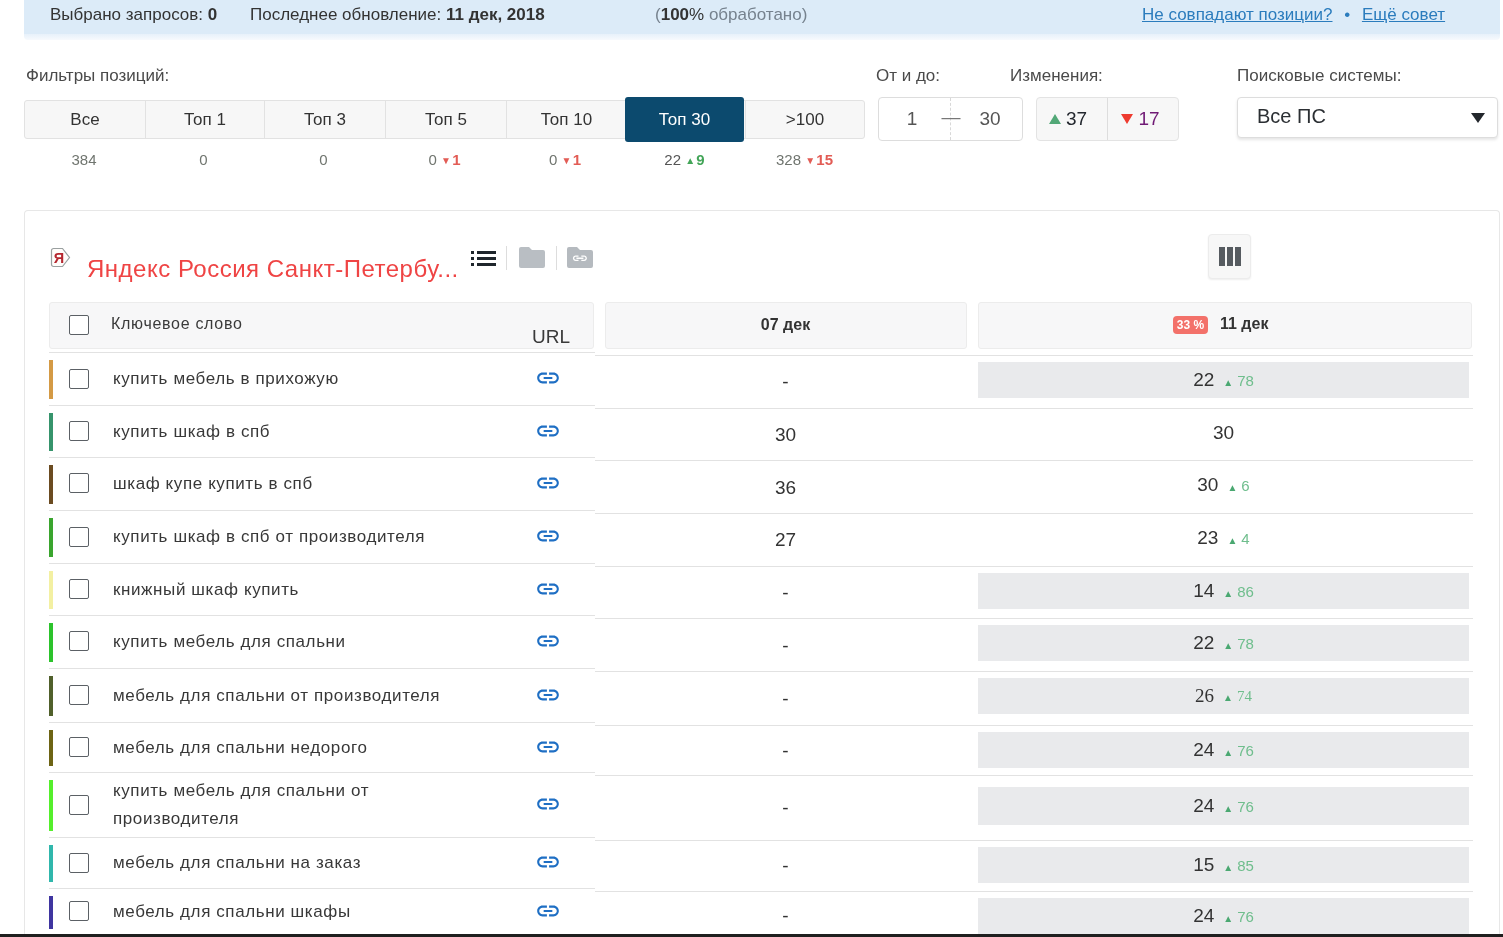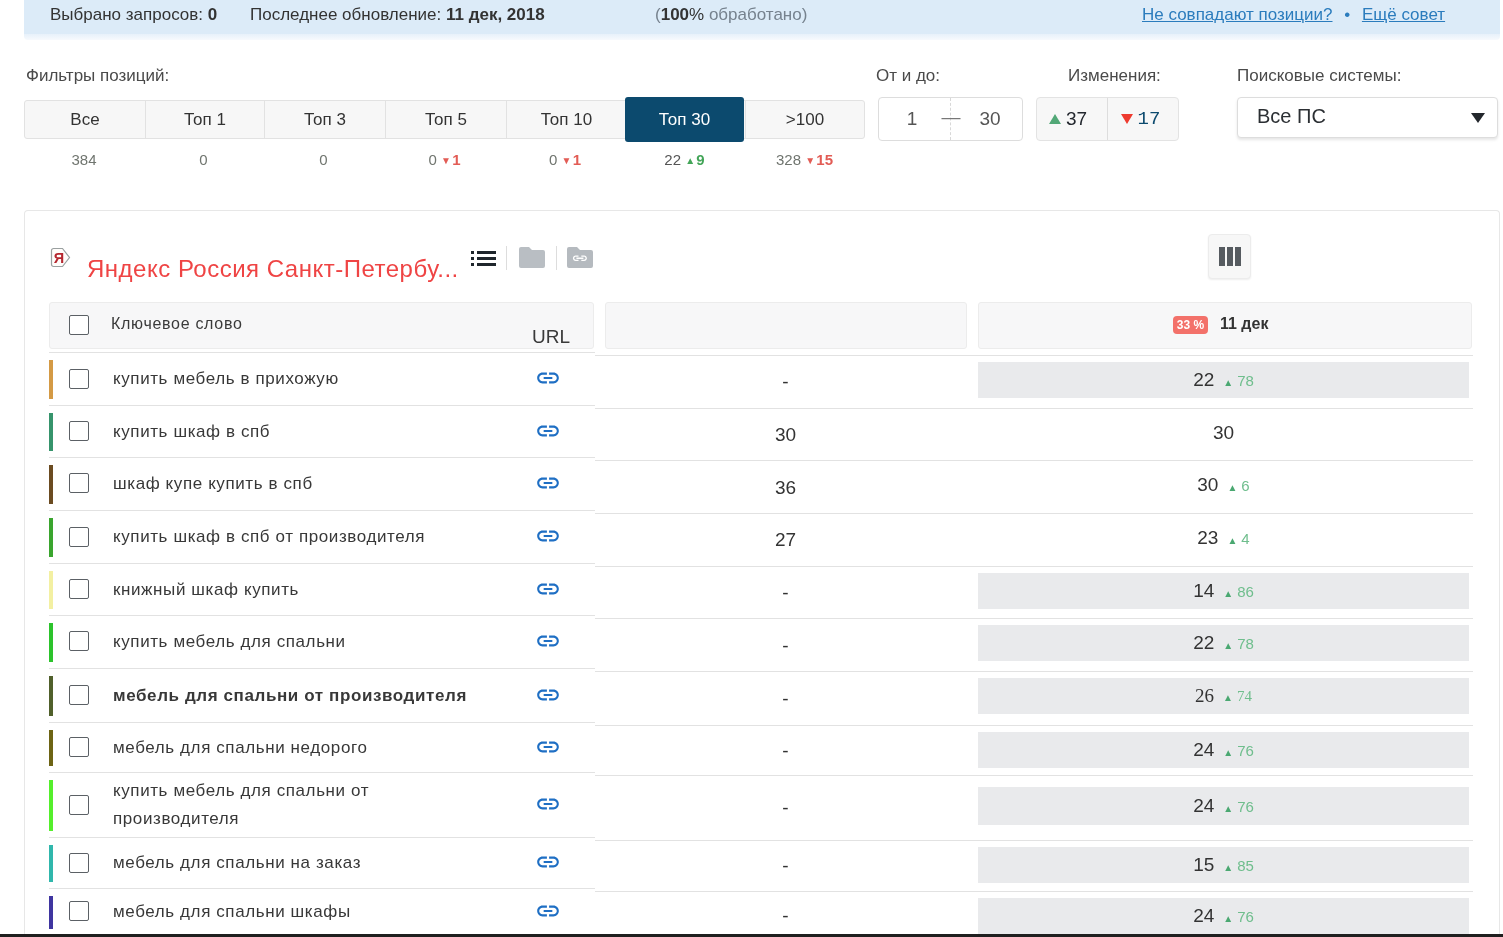--- a/index.html
+++ b/index.html
@@ -82,26 +82,26 @@
 <div class="num" style="left:625px; width:119px; color:#555;">22 <span class="up"><span class="tri">▲</span> 9</span></div>
 <div class="num" style="left:744px; width:121px;">328 <span class="dn"><span class="tri">▼</span> 15</span></div>
 
 <div class="abs lbl" style="left:876px; top:66px;">От и до:</div>
 <div class="box" id="rangebox">
   <div class="abs" style="left:71px;top:0;width:0;height:42px;border-left:1px dashed #d8d8d8;"></div>
   <span class="abs" style="left:0;width:66px;top:10px;text-align:center;font-size:19px;color:#555;">1</span>
   <span class="abs" style="left:56px;width:32px;top:8px;text-align:center;font-size:19px;color:#777;">—</span>
   <span class="abs" style="left:78px;width:66px;top:10px;text-align:center;font-size:19px;color:#555;">30</span>
 </div>
-<div class="abs lbl" style="left:1068px; top:66px;">Изменения:</div>
+<div class="abs lbl" style="left:1010px; top:66px;">Изменения:</div>
 <div class="box" id="chgbox">
   <div class="abs" style="left:0;top:0;width:71px;height:42px;border-right:1px solid #ddd;"></div>
   <div class="abs flexc" style="left:0;top:0;width:71px;height:42px;font-size:19px;color:#23272e;padding-right:9px;">
     <span style="width:0;height:0;border-left:6px solid transparent;border-right:6px solid transparent;border-bottom:10.5px solid #52a877;margin-right:5px;display:inline-block;"></span>37</div>
-  <div class="abs flexc" style="left:71px;top:0;width:70px;height:42px;font-size:19px;color:#0c4a6e;padding-right:5px;font-family:Liberation Mono, monospace;">
+  <div class="abs flexc" style="left:71px;top:0;width:70px;height:42px;font-size:19px;color:#701a75;padding-right:5px;">
     <span style="width:0;height:0;border-left:6px solid transparent;border-right:6px solid transparent;border-top:10.5px solid #ee3b2f;margin-right:5px;display:inline-block;"></span>17</div>
 </div>
 <div class="abs lbl" style="left:1237px; top:66px;">Поисковые системы:</div>
 <div class="box" id="psbox">
   <span class="abs" style="left:19px;top:7px;font-size:20px;color:#2b2f33;">Все ПС</span>
   <span class="abs" style="right:12px;top:15px;width:0;height:0;border-left:7.5px solid transparent;border-right:7.5px solid transparent;border-top:10px solid #23272c;"></span>
 </div>
 
 <div class="abs" id="card">
 
@@ -142,20 +142,21 @@
     <div class="abs" style="left:18px; top:12px; width:6px; height:19px; background:#565b60;"></div>
     <div class="abs" style="left:26px; top:12px; width:6px; height:19px; background:#565b60;"></div>
   </div>
 
 
   <div class="hblock" style="left:24px; width:545px;"></div>
   <div class="cb" style="left:44px; top:104px;"></div>
   <span class="abs" style="left:86px; top:104px; font-size:16px; color:#3a3a3a; letter-spacing:0.7px;">Ключевое слово</span>
   <span class="abs" style="left:507px; top:115px; font-size:19px; color:#3a3a3a;">URL</span>
   <div class="hblock" style="left:580px; width:362px;"></div>
+  <span class="abs" style="left:578px; width:365px; top:105px; text-align:center; font-size:16px; font-weight:bold; color:#333;">07 дек</span>
   <div class="hblock" style="left:953px; width:494px;"></div>
   <div class="abs" style="left:1148px; top:105px; width:35px; height:18px; background:#f3716a; border-radius:4px; color:#fff; font-size:12px; font-weight:bold; text-align:center; line-height:18px;">33 %</div>
   <span class="abs" style="left:1195px; top:104px; font-size:16px; font-weight:bold; color:#333;">11 дек</span>
 
   <div id="rows">
 
 <div class="sep" style="left:24px; top:141px; width:546px;"></div>
 <div class="sep" style="left:570px; top:144px; width:878px;"></div>
 <div class="bar" style="top:149px; height:39px; background:#d49a45;"></div>
 <div class="cb" style="left:44px; top:158px;"></div>
@@ -235,21 +236,21 @@
 <div class="pos2" style="top:424px;">-</div>
 <div class="gcell flexc" style="top:414px; height:36px;">
         <span class="pval">22</span>
         <span class="pdelta"><span class="ptri">▲</span>78</span>
       </div>
 
 <div class="sep" style="left:24px; top:457px; width:546px;"></div>
 <div class="sep" style="left:570px; top:460px; width:878px;"></div>
 <div class="bar" style="top:465px; height:40px; background:#50602b;"></div>
 <div class="cb" style="left:44px; top:474px;"></div>
-<div class="kw" style="top:474px;font-weight:bold;">мебель для спальни от производителя</div>
+<div class="kw" style="top:474px;">мебель для спальни от производителя</div>
 <svg class="abs" style="left:510px; top:471px;" width="26" height="26" viewBox="0 0 24 24" fill="#1f6fc4">
         <path d="M3.9 12c0-1.71 1.39-3.1 3.1-3.1h4V7H7c-2.76 0-5 2.24-5 5s2.24 5 5 5h4v-1.9H7c-1.71 0-3.1-1.39-3.1-3.1zM8 13h8v-2H8v2zm9-6h-4v1.9h4c1.71 0 3.1 1.39 3.1 3.1s-1.39 3.1-3.1 3.1h-4V17h4c2.76 0 5-2.24 5-5s-2.24-5-5-5z"></path>
       </svg>
 <div class="pos2" style="top:477px;">-</div>
 <div class="gcell flexc" style="top:467px; height:36px;font-family:Liberation Serif, serif;">
         <span class="pval">26</span>
         <span class="pdelta"><span class="ptri">▲</span>74</span>
       </div>
 
 <div class="sep" style="left:24px; top:511px; width:546px;"></div>

